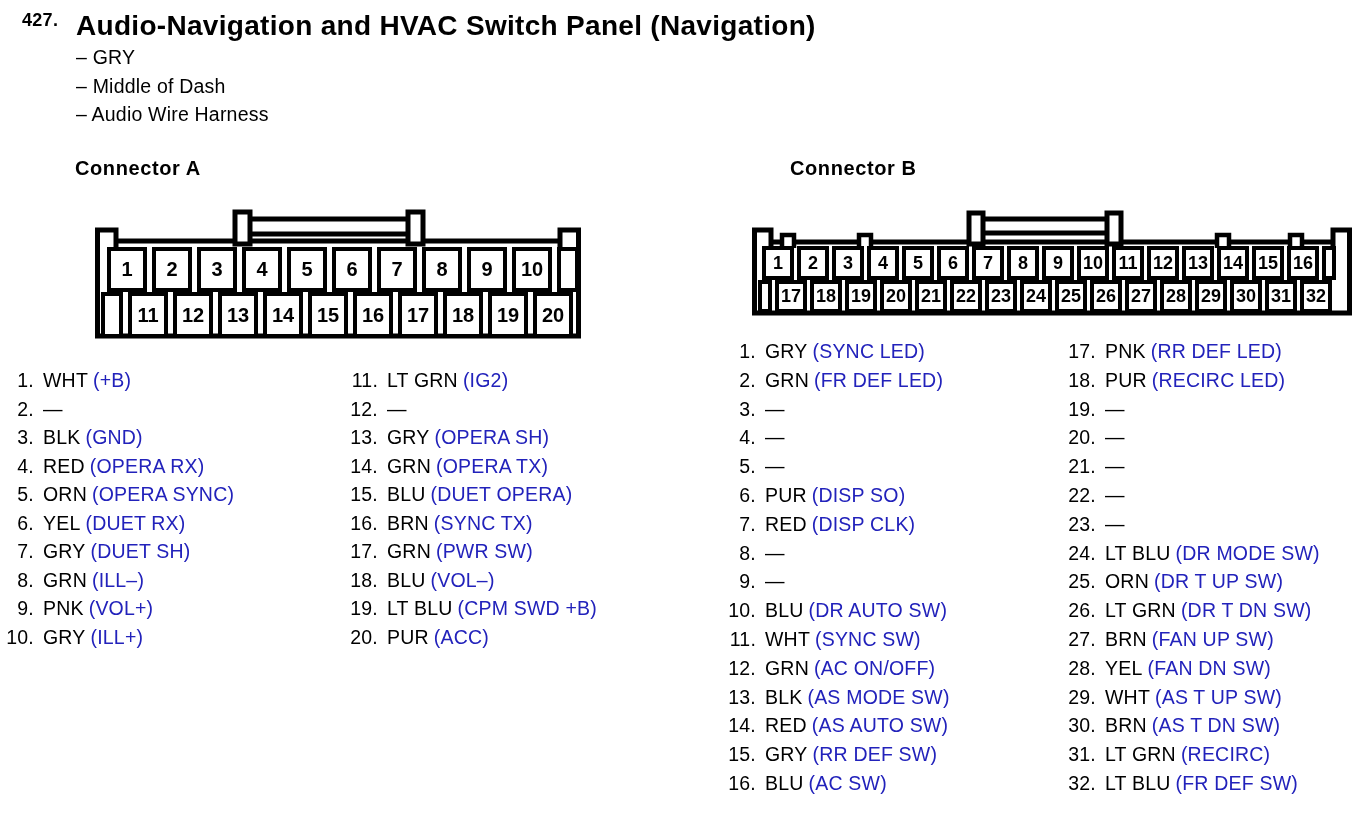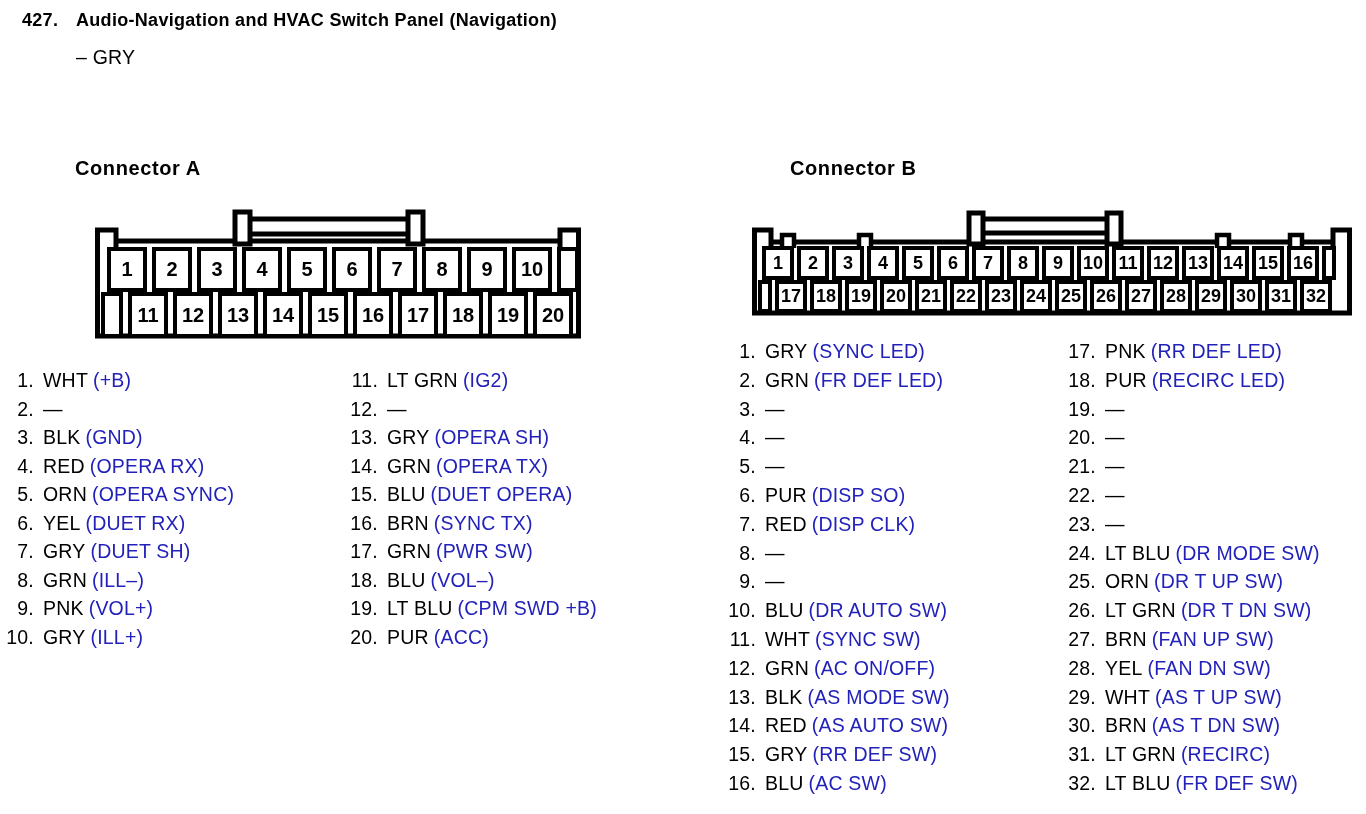--- a/index.html
+++ b/index.html
@@ -8,21 +8,21 @@
   body {
     position:relative;
     background:#ffffff;
     font-family:"Liberation Sans", sans-serif;
     color:var(--ink);
     overflow:hidden;
   }
 
   
   .fig-num   { position:absolute; left:22px; top:10px; font-size:18px; font-weight:bold; letter-spacing:.3px; }
-  .fig-title { position:absolute; left:76px; top:10px; font-size:18px; font-weight:bold; letter-spacing:.3px; }
+  .fig-title { position:absolute; left:76px; top:10px; font-size:28px; font-weight:bold; letter-spacing:.3px; }
   .detail-list { position:absolute; left:76px; top:43px; font-size:19.5px; }
   .detail-line { line-height:28.6px; letter-spacing:.2px; }
 
   
   .conn-heading { position:absolute; font-size:20px; font-weight:bold; letter-spacing:.6px; }
   #headingA { left:75px;  top:157px; }
   #headingB { left:790px; top:157px; }
 
   
   .diagram { position:absolute; }
@@ -67,20 +67,22 @@
 </style>
 </head>
 <body>
 
 <span class="fig-num">427.</span>
 <span class="fig-title">Audio-Navigation and HVAC Switch Panel (Navigation)</span>
 
 <div class="detail-list">
 
 <div class="detail-line">– GRY</div>
+    <div class="detail-line">– Middle of Dash</div>
+    <div class="detail-line">– Audio Wire Harness</div>
   </div>
 
 <div class="conn-heading" id="headingA">Connector A</div>
 
 <div class="diagram" id="diagA">
   <svg width="486" height="133" viewBox="0 0 486 133">
     <rect x="2.5" y="33" width="481" height="95" stroke-width="5"></rect>
     <path d="M2.5 42 L2.5 22 L21 22 L21 42" stroke-width="5"></path>
     <path d="M465 42 L465 22 L483.5 22 L483.5 42" stroke-width="5"></path>
     <rect x="150" y="11" width="168" height="15" stroke-width="5"></rect>

